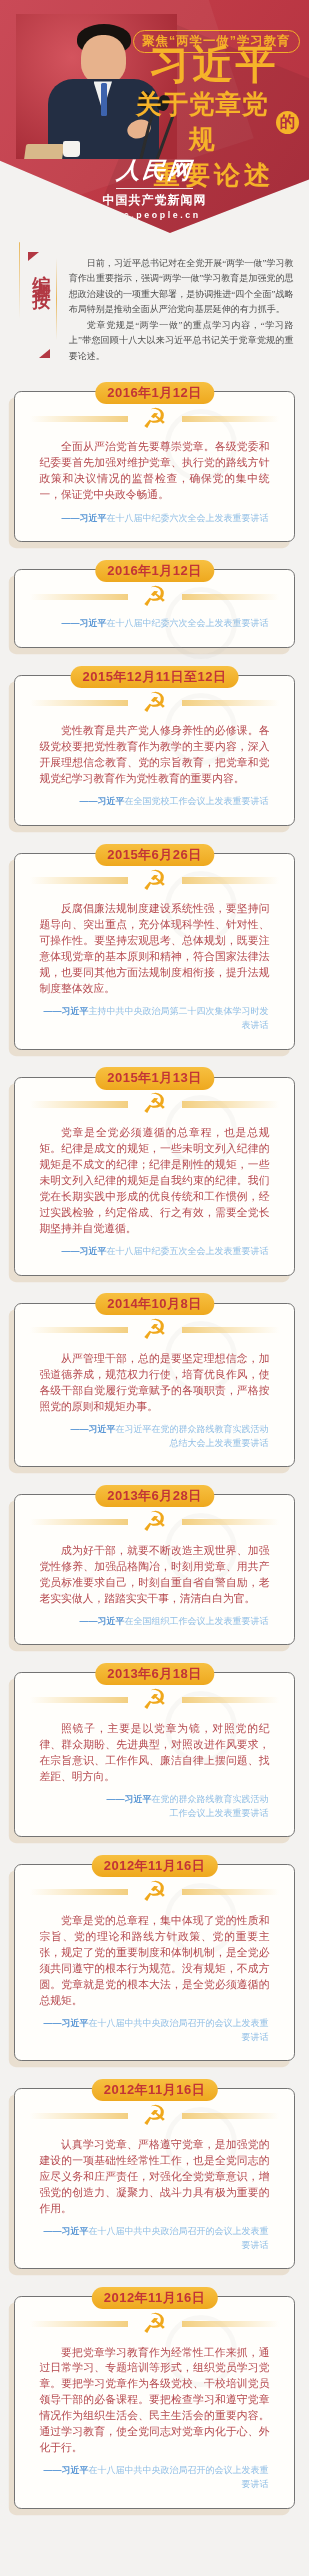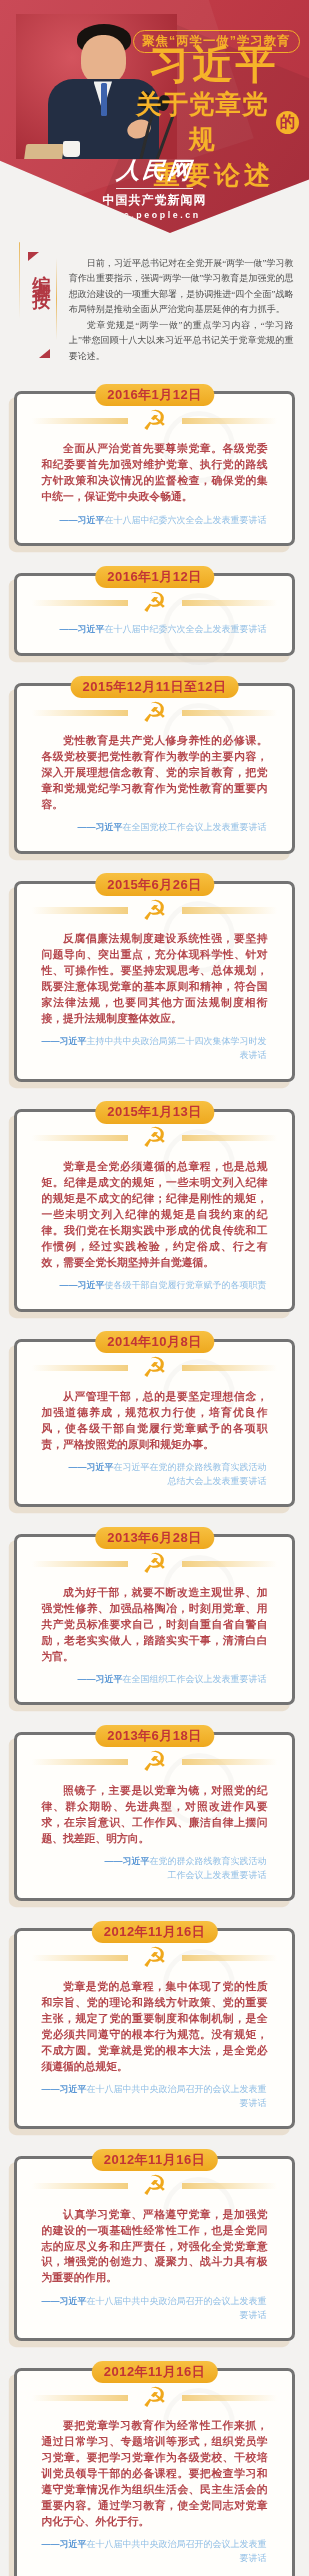--- a/index.html
+++ b/index.html
@@ -57,34 +57,34 @@
   .editor-label{writing-mode:vertical-rl;text-orientation:upright;font-size:18.5px;font-weight:900;color:#b23843;
     letter-spacing:7.2px;margin-left:13.4px;}
   .tri{position:absolute;width:0;height:0;}
   .tri.tl{left:12.4px;top:9.3px;border-left:11.3px solid #b23843;border-bottom:9.3px solid transparent;}
   .tri.br{left:23px;top:107px;border-right:11.3px solid #b23843;border-top:9.3px solid transparent;}
   .editor-text{flex:1;color:#4d4d4d;font-size:9px;line-height:1.72;text-align:justify;padding-top:13.4px;font-family:Liberation Serif, serif;}
   .editor-text p{margin:0;text-indent:2em;}
 
   
   .cards{padding-bottom:17.5px;}
-  .card{position:relative;margin:27px 14.4px 0;background:#fffefb;border:3px solid #737373;border-radius:7.2px;
+  .card{position:relative;margin:27px 14.4px 0;background:#fffefb;border:1px solid #737373;border-radius:7.2px;
     box-shadow:-5.2px 6.2px 0 #e9dfd0;padding:3.1px 24px 15.5px;}
   .date-badge{position:absolute;top:-10.3px;left:50%;transform:translateX(-50%);
     background:linear-gradient(#f7c041,#eea81e);color:#c23436;font-size:13px;font-weight:bold;
     padding:2.1px 12.4px;border-radius:11.3px;white-space:nowrap;letter-spacing:0.5px;}
   .emblem-row{position:relative;height:31px;margin:8.2px -9.3px 5.2px;}
   .emblem-row .bar{position:absolute;top:12.4px;height:6.2px;width:calc(50% - 27px);}
   .emblem-row .bar.left{left:0;background:linear-gradient(to right,rgba(247,222,150,0),#f3cf80);}
   .emblem-row .bar.right{right:0;background:linear-gradient(to left,rgba(247,222,150,0),#f3cf80);}
   .emblem{position:absolute;left:50%;top:50%;transform:translate(-50%,-50%);font-size:28px;color:#f0a81c;
     line-height:1;font-family:"DejaVu Sans",sans-serif;}
   .watermark{position:absolute;right:57px;top:17.5px;width:62px;height:62px;border:5.2px solid rgba(190,190,190,0.10);
     border-radius:50%;pointer-events:none;}
-  .quote{position:relative;color:#b5474d;font-size:10.8px;font-weight:bold;line-height:1.48;
+  .quote{position:relative;color:#b5474d;font-size:10.8px;font-weight:normal;line-height:1.48;
     text-align:justify;text-indent:2em;margin:0 0 8.2px;}
   .attr{text-align:right;font-size:9px;color:#8fbde5;line-height:1.55;white-space:pre-line;padding-right:1px;}
   .attr .strong{color:#5a97d5;font-weight:bold;}
 </style>
 </head>
 <body>
 
 <div class="header">
   <div class="facet1"></div>
   <div class="facet2"></div>
@@ -187,21 +187,21 @@
 
   <div class="card">
     <div class="date-badge">2015年1月13日</div>
     <div class="watermark"></div>
     <div class="emblem-row">
       <div class="bar left"></div>
       <span class="emblem">☭</span>
       <div class="bar right"></div>
     </div>
     <p class="quote">党章是全党必须遵循的总章程，也是总规矩。纪律是成文的规矩，一些未明文列入纪律的规矩是不成文的纪律；纪律是刚性的规矩，一些未明文列入纪律的规矩是自我约束的纪律。我们党在长期实践中形成的优良传统和工作惯例，经过实践检验，约定俗成、行之有效，需要全党长期坚持并自觉遵循。</p>
-    <div class="attr"><span class="strong">——习近平</span><span>使各级干部自觉履行党章赋予的各项职责</span></div>
+    <div class="attr"><span class="strong">——习近平</span><span>在十八届中纪委五次全会上发表重要讲话</span></div>
   </div>
 
   <div class="card">
     <div class="date-badge">2014年10月8日</div>
     <div class="watermark"></div>
     <div class="emblem-row">
       <div class="bar left"></div>
       <span class="emblem">☭</span>
       <div class="bar right"></div>
     </div>

